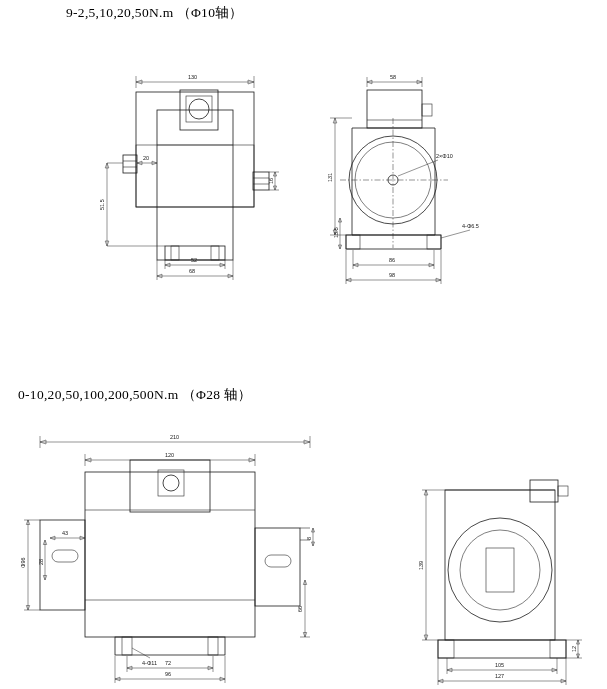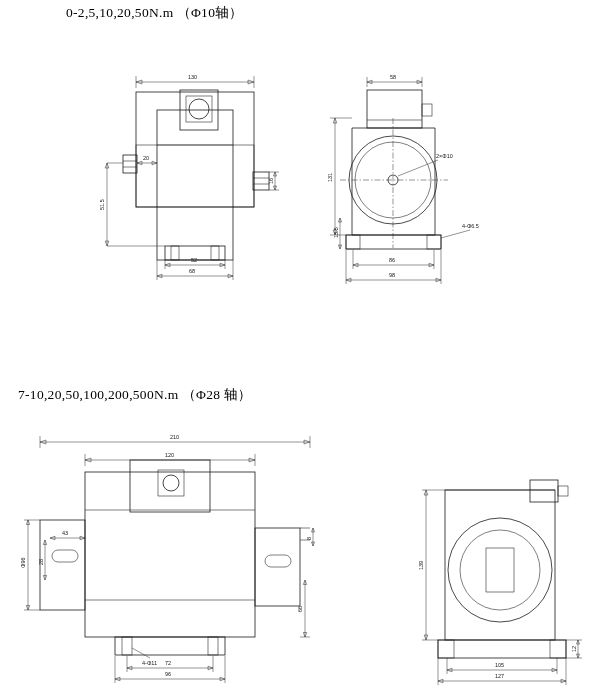--- a/index.html
+++ b/index.html
@@ -50,21 +50,21 @@
     font-family: "Liberation Sans", sans-serif;
     font-size: 5.5px;
     fill: #1a1a1a;
   }
 </style>
 </head>
 <body>
 
 <div class="page">
 
-  <div class="caption" id="caption-top">0-2,5,10,20,50N.m  （Φ10轴）</div>
+  <div class="caption" id="caption-top">9-2,5,10,20,50N.m  （Φ10轴）</div>
 
   <div class="fig" style="left:85px; top:60px;">
     <svg width="230" height="230" viewBox="0 0 230 230">
 
       <g>
         <line class="dim" x1="51" y1="22" x2="169" y2="22"></line>
         <path class="dim" d="M51,22 l6,-2 l0,4 z" fill="#2a2a2a"></path>
         <path class="dim" d="M169,22 l-6,-2 l0,4 z" fill="#2a2a2a"></path>
         <line class="dim" x1="51" y1="16" x2="51" y2="28"></line>
         <line class="dim" x1="169" y1="16" x2="169" y2="28"></line>
@@ -214,21 +214,21 @@
         <line class="dim" x1="36" y1="220" x2="131" y2="220"></line>
         <path class="dim" d="M36,220 l5,-1.8 l0,3.6 z" fill="#2a2a2a"></path>
         <path class="dim" d="M131,220 l-5,-1.8 l0,3.6 z" fill="#2a2a2a"></path>
         <line class="dim" x1="36" y1="190" x2="36" y2="224"></line>
         <line class="dim" x1="131" y1="190" x2="131" y2="224"></line>
         <text class="dtxt" x="79" y="217">98</text>
       </g>
     </svg>
   </div>
 
-  <div class="caption" id="caption-bottom">7-10,20,50,100,200,500N.m  （Φ28 轴）</div>
+  <div class="caption" id="caption-bottom">0-10,20,50,100,200,500N.m  （Φ28 轴）</div>
 
   <div class="fig" style="left:10px; top:420px;">
     <svg width="340" height="265" viewBox="0 0 340 265">
 
       <g>
         <line class="dim" x1="30" y1="22" x2="300" y2="22"></line>
         <path class="dim" d="M30,22 l6,-2 l0,4 z" fill="#2a2a2a"></path>
         <path class="dim" d="M300,22 l-6,-2 l0,4 z" fill="#2a2a2a"></path>
         <line class="dim" x1="30" y1="16" x2="30" y2="28"></line>
         <line class="dim" x1="300" y1="16" x2="300" y2="28"></line>

